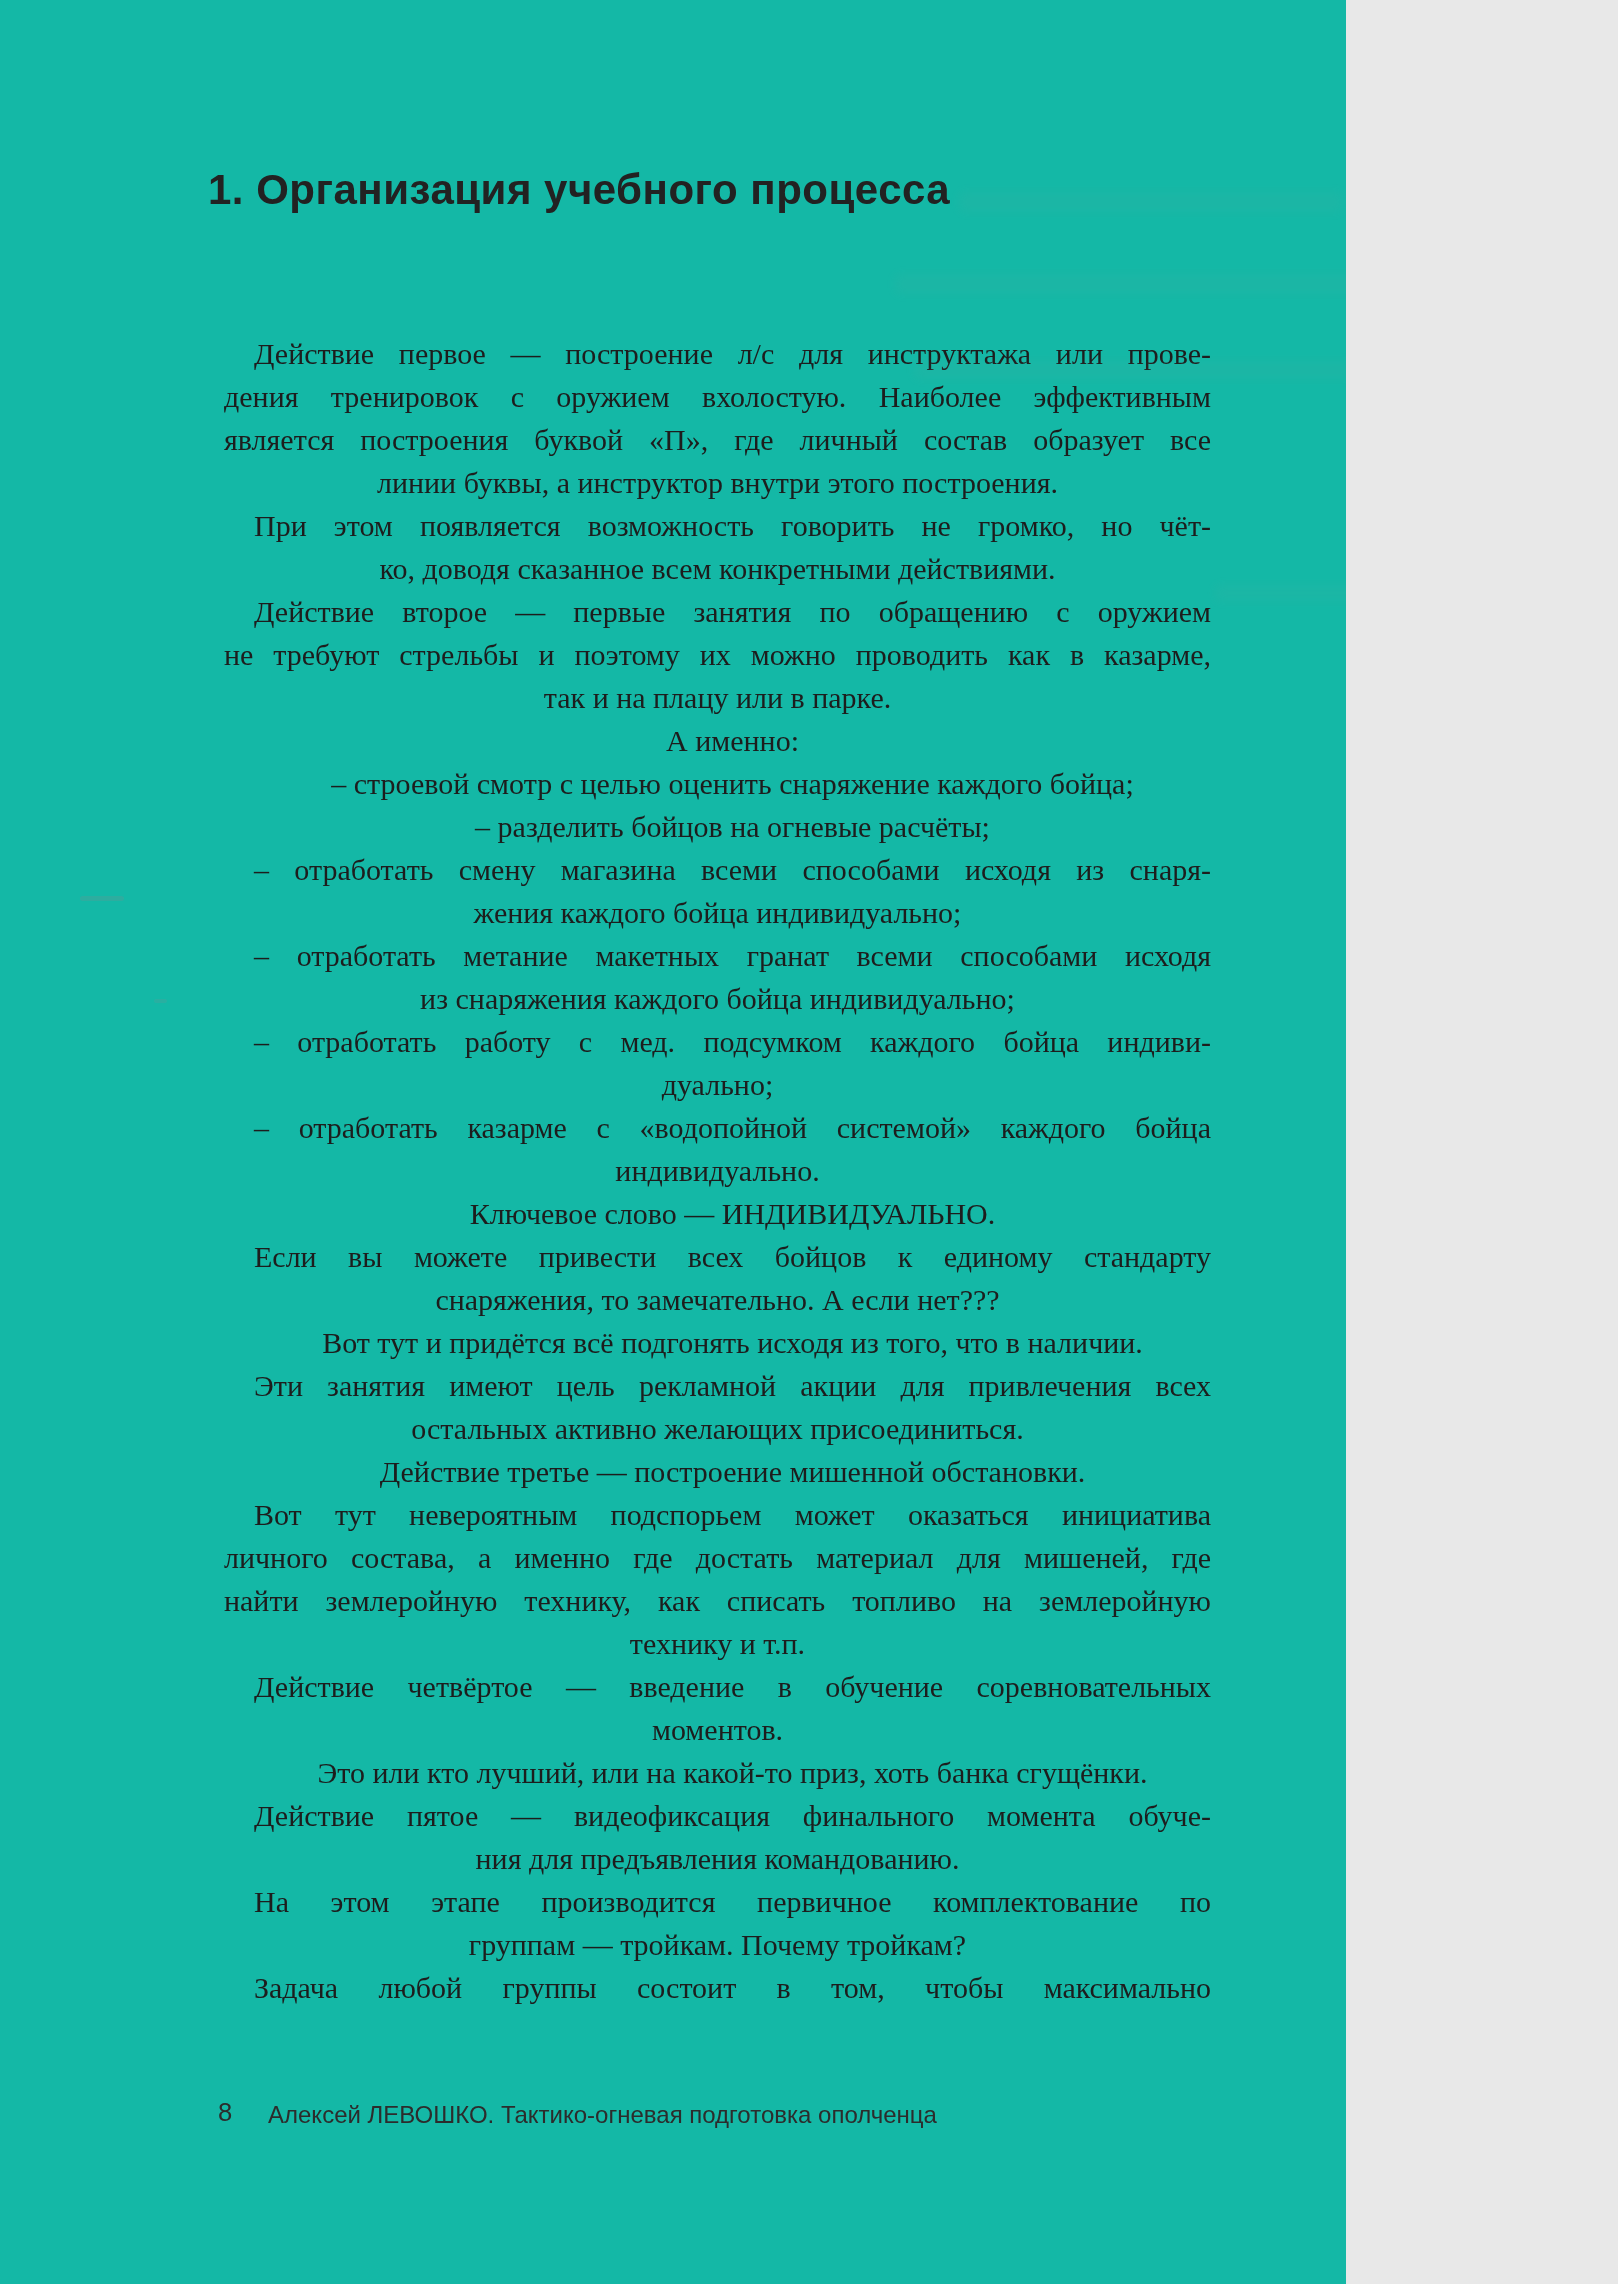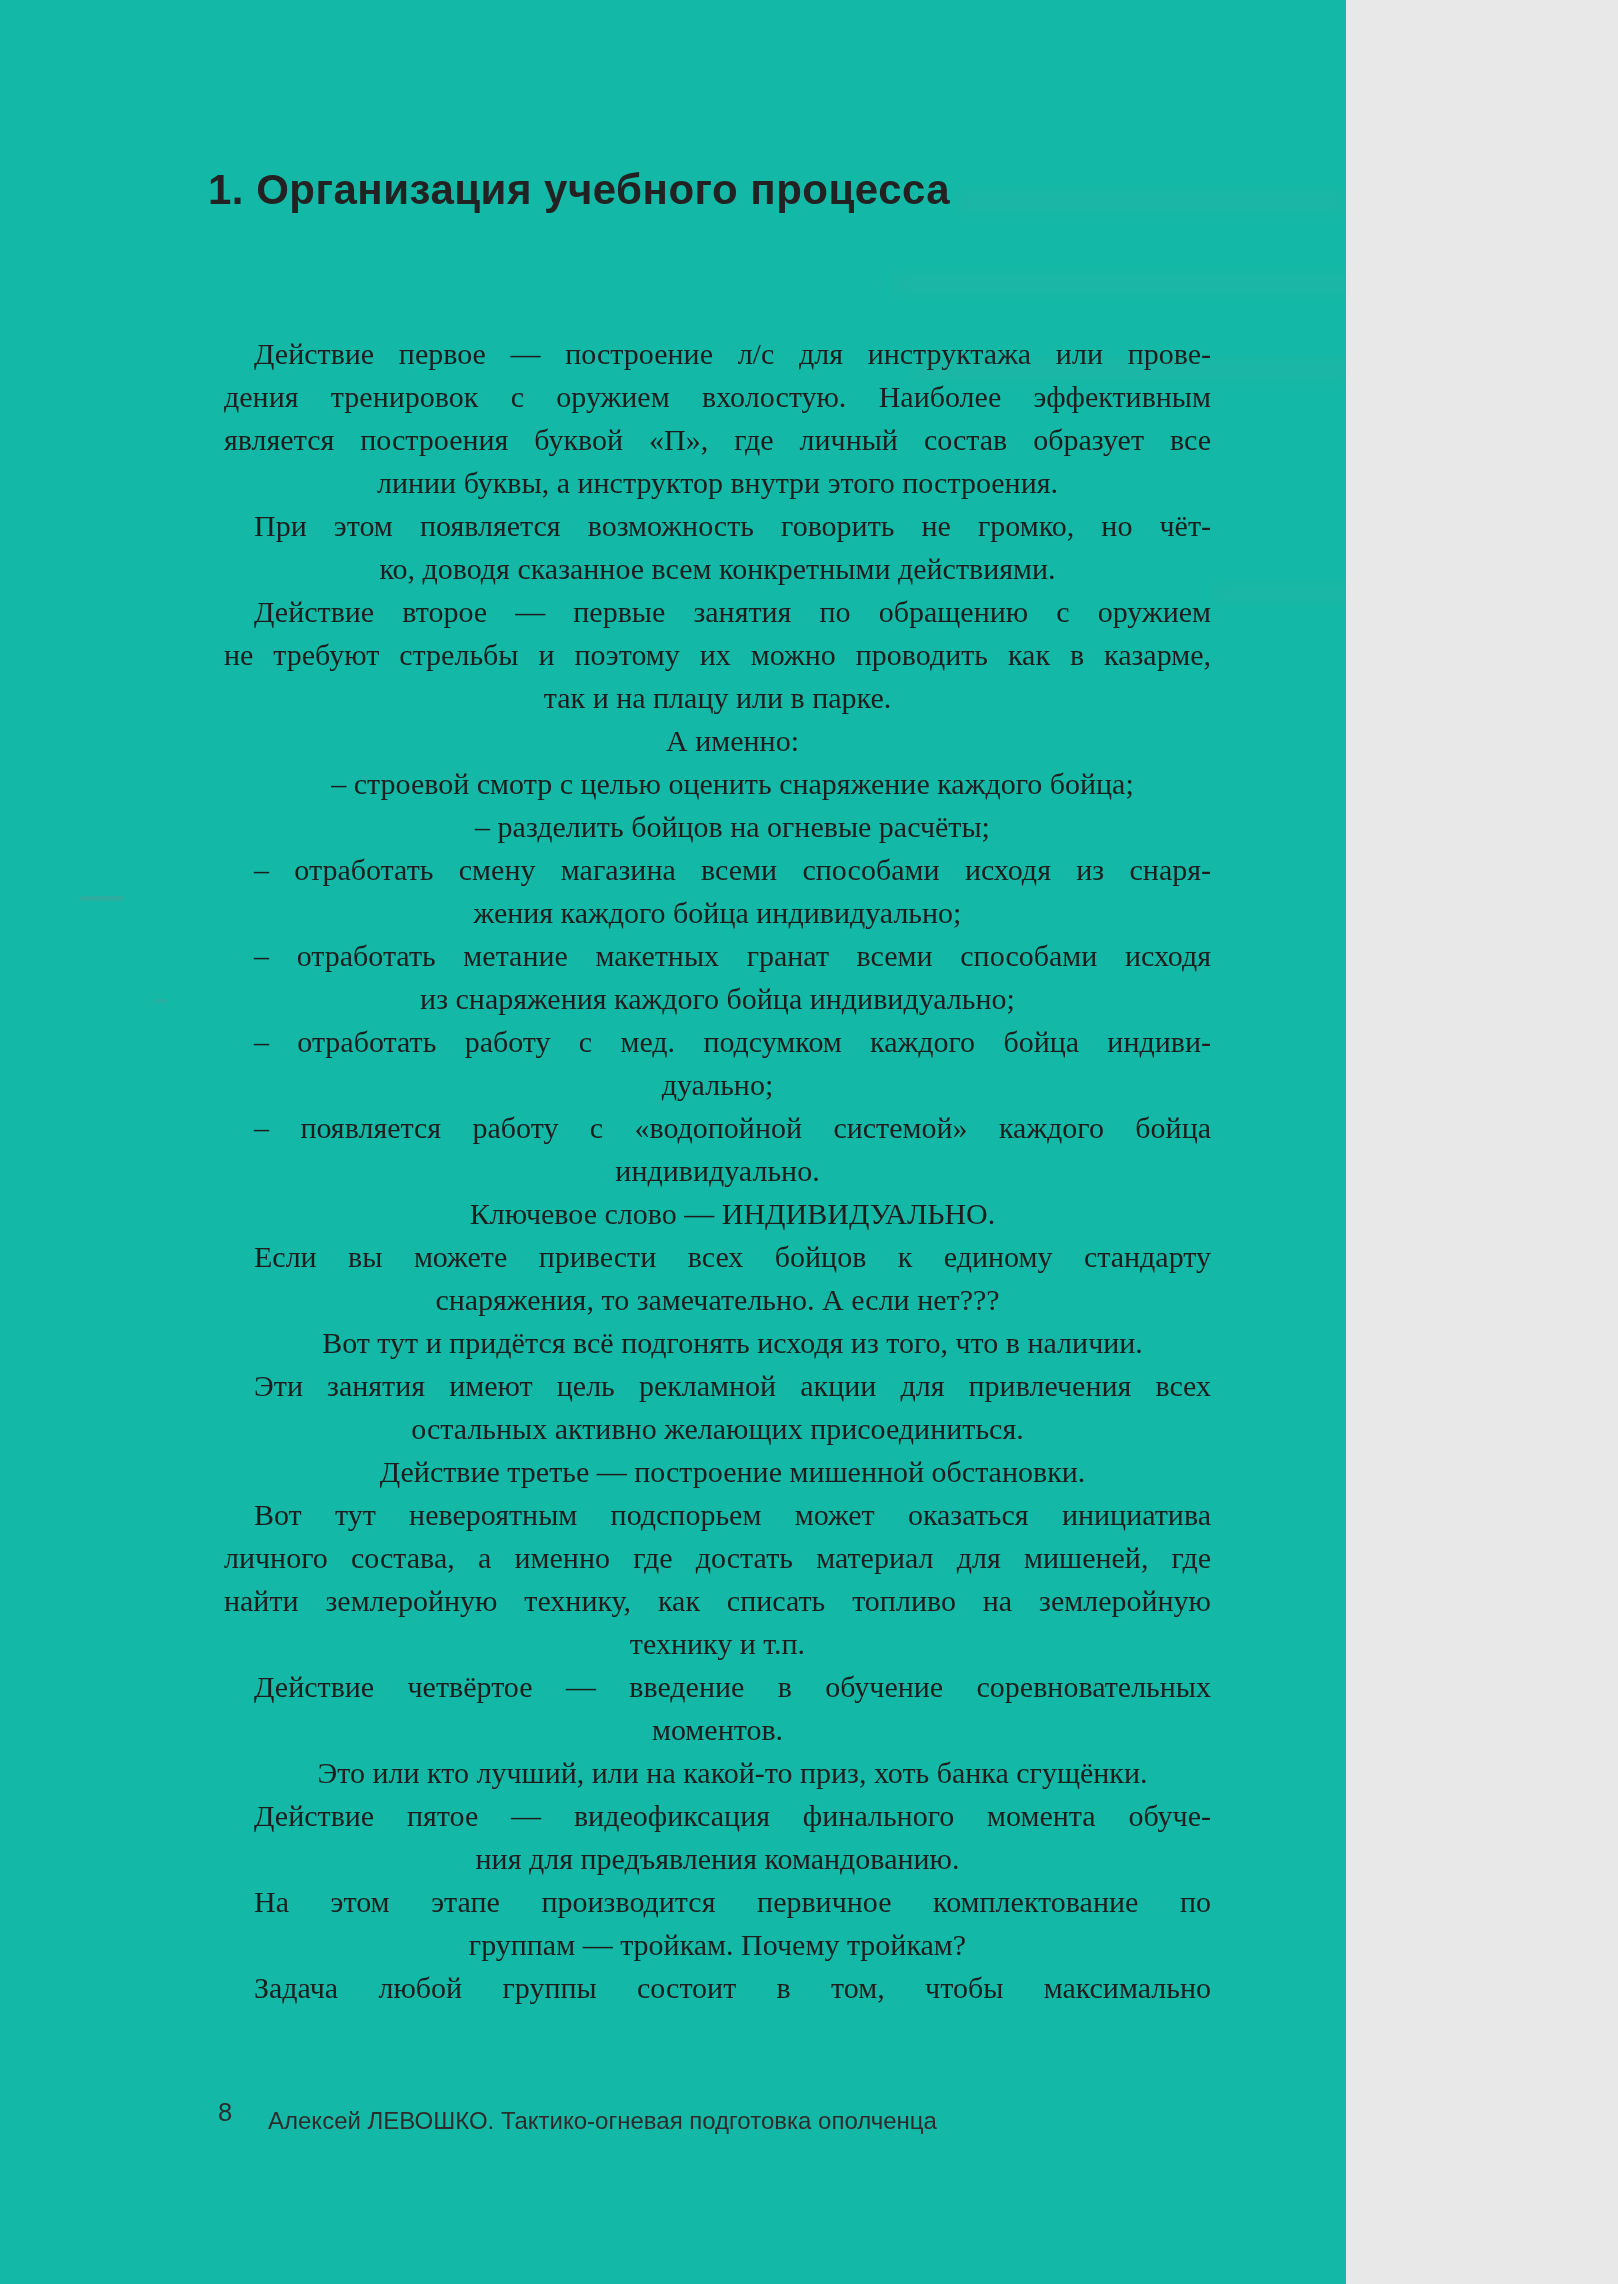--- a/index.html
+++ b/index.html
@@ -52,21 +52,21 @@
   }
   .page-number {
     position: absolute;
     left: 218px;
     top: 0;
     font-size: 25.6px;
   }
   .running-title {
     position: absolute;
     left: 268px;
-    top: 9px;
+    top: 3px;
     font-size: 24px;
   }
   
   .artifact {
     position: absolute;
     background: #8a8a8a;
     border-radius: 2.7px;
   }
   .artifact-dash-1 { left: 80px;  top: 896px;  width: 44px; height: 4.6px; opacity: 0.22; }
   .artifact-dash-2 { left: 154px; top: 999px; width: 12.8px; height: 3.7px; opacity: 0.18; }
@@ -101,21 +101,21 @@
       <div class="line">так и на плацу или в парке.</div>
       <div class="line indent">А именно:</div>
       <div class="line indent">– строевой смотр с целью оценить снаряжение каждого бойца;</div>
       <div class="line indent">– разделить бойцов на огневые расчёты;</div>
       <div class="line indent justify">– отработать смену магазина всеми способами исходя из снаря-</div>
       <div class="line">жения каждого бойца индивидуально;</div>
       <div class="line indent justify">– отработать метание макетных гранат всеми способами исходя</div>
       <div class="line">из снаряжения каждого бойца индивидуально;</div>
       <div class="line indent justify">– отработать работу с мед. подсумком каждого бойца индиви-</div>
       <div class="line">дуально;</div>
-      <div class="line indent justify">– появляется работу с «водопойной системой» каждого бойца</div>
+      <div class="line indent justify">– отработать казарме с «водопойной системой» каждого бойца</div>
       <div class="line">индивидуально.</div>
       <div class="line indent">Ключевое слово — ИНДИВИДУАЛЬНО.</div>
       <div class="line indent justify">Если вы можете привести всех бойцов к единому стандарту</div>
       <div class="line">снаряжения, то замечательно. А если нет???</div>
       <div class="line indent">Вот тут и придётся всё подгонять исходя из того, что в наличии.</div>
       <div class="line indent justify">Эти занятия имеют цель рекламной акции для привлечения всех</div>
       <div class="line">остальных активно желающих присоединиться.</div>
       <div class="line indent">Действие третье — построение мишенной обстановки.</div>
       <div class="line indent justify">Вот тут невероятным подспорьем может оказаться инициатива</div>
       <div class="line justify">личного состава, а именно где достать материал для мишеней, где</div>

